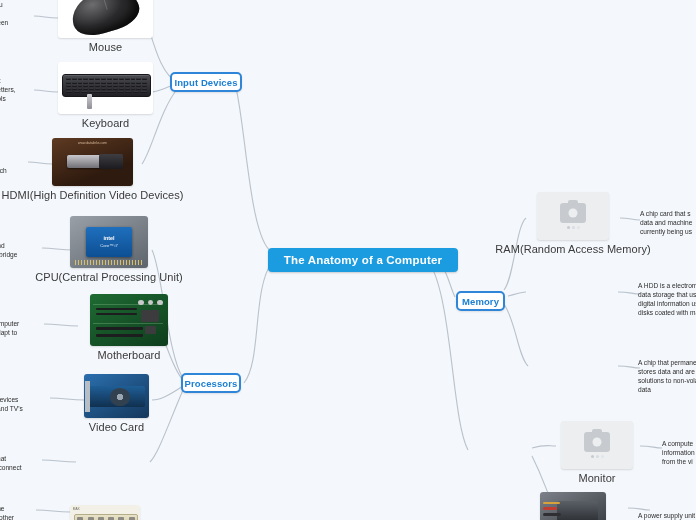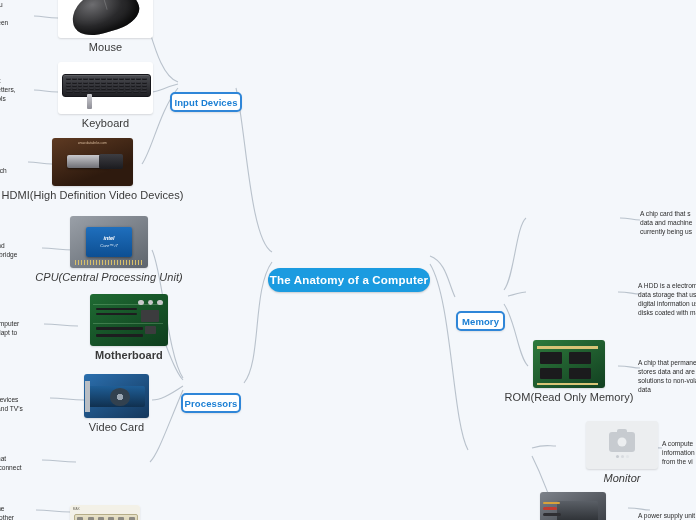--- a/index.html
+++ b/index.html
@@ -7,21 +7,21 @@
     width:696px;height:520px;overflow:hidden;position:relative;
     background:#f4f7fb;
     font-family:"Liberation Sans", sans-serif;
     -webkit-font-smoothing:antialiased;
   }
   #canvas{position:absolute;inset:0;width:696px;height:520px;}
   svg.links{position:absolute;left:0;top:0;width:696px;height:520px;pointer-events:none;}
   svg.links path{fill:none;stroke:#b9c2cc;stroke-width:1.1;}
 
   
-  .node{position:absolute;box-sizing:border-box;margin-top:20px;}
+  .node{position:absolute;box-sizing:border-box;}
 
   .root{
     background:#1b9be0;color:#fff;border-radius:4px;
     font-size:11.5px;font-weight:bold;letter-spacing:.2px;
     display:flex;align-items:center;justify-content:center;
     box-shadow:0 1px 2px rgba(0,0,0,.18);
     white-space:nowrap;
   }
   .branch{
     background:#fff;color:#1b7fd4;border:2px solid #2f86d8;border-radius:5px;
@@ -210,21 +210,21 @@
     <path d="M76,462 C62,462 56,460 42,460"></path>
     <path d="M70,512 C56,512 50,510 36,510"></path>
 
     <path d="M620,218 C630,218 632,220 640,220"></path>
     <path d="M618,292 C630,292 632,294 640,294"></path>
     <path d="M618,366 C630,366 632,368 640,368"></path>
     <path d="M640,446 C652,446 654,448 662,448"></path>
     <path d="M628,508 C640,508 642,510 650,510"></path>
   </svg>
 
-  <div class="node root" style="left:268px;top:248px;width:162px;height:24px;border-radius:12px;">The Anatomy of a Computer</div>
+  <div class="node root" style="left:268px;top:248px;width:190px;height:24px;">The Anatomy of a Computer</div>
 
   <div class="node branch" style="left:170px;top:72px;width:72px;height:20px;">Input Devices</div>
 
   <div class="node branch" style="left:181px;top:373px;width:60px;height:20px;">Processors</div>
 
   <div class="node branch" style="left:456px;top:291px;width:49px;height:20px;">Memory</div>
 
 
   <div class="card" style="left:58px;top:-14px;width:95px;">
     <div class="thumb" style="width:95px;height:52px;">
@@ -328,35 +328,35 @@
       <div class="art">
         <div class="hdmi-bg"></div>
         <div class="hdmi-url">www.datalinks.com</div>
         <div class="hdmi-plug"></div>
         <div class="hdmi-plug2"></div>
       </div>
     </div>
     <div class="caption">HDMI(High Definition Video Devices)</div>
   </div>
 
-  <div class="card" style="left:74px;top:216px;width:70px;font-style:italic;">
+  <div class="card" style="left:74px;top:216px;width:70px;">
     <div class="thumb" style="width:78px;height:52px;">
       <div class="art">
         <div class="cpu-bg"></div>
         <div class="cpu-chip">
           <div class="cpu-logo">intel</div>
           <div class="cpu-sub">Core™ i7</div>
         </div>
         <div class="cpu-pins"></div>
       </div>
     </div>
     <div class="caption">CPU(Central Processing Unit)</div>
   </div>
 
-  <div class="card" style="left:78px;top:294px;width:102px;font-weight:bold;">
+  <div class="card" style="left:78px;top:294px;width:102px;">
     <div class="thumb" style="width:78px;height:52px;">
       <div class="art">
         <div class="mb-bg"></div>
         <div class="mb-trace" style="left:4%;top:20%;width:90%;height:1px;"></div>
         <div class="mb-trace" style="left:4%;top:56%;width:90%;height:1px;"></div>
         <div class="mb-slot" style="left:8%;top:26%;width:52%;height:5%;"></div>
         <div class="mb-slot" style="left:8%;top:36%;width:52%;height:5%;"></div>
         <div class="mb-slot" style="left:8%;top:64%;width:60%;height:6%;"></div>
         <div class="mb-slot" style="left:8%;top:76%;width:60%;height:6%;"></div>
         <div class="mb-chip" style="left:66%;top:30%;width:22%;height:24%;"></div>
@@ -392,52 +392,55 @@
             <div class="conn-pin"></div>
             <div class="conn-pin"></div>
           <div class="conn-pin"></div>
             <div class="conn-pin"></div>
             <div class="conn-pin"></div>
         </div>
       </div>
     </div>
   </div>
 
-
-
-  <div class="card" style="left:533px;top:340px;width:72px;">
-    <div class="thumb" style="width:72px;height:48px;">
-      <div class="art">
-        <div class="rom-bg"></div>
-        <div class="rom-chip" style="left:10%;top:26%;width:30%;height:24%;"></div>
-        <div class="rom-chip" style="left:50%;top:26%;width:30%;height:24%;"></div>
-        <div class="rom-chip" style="left:10%;top:58%;width:30%;height:24%;"></div>
-        <div class="rom-chip" style="left:50%;top:58%;width:30%;height:24%;"></div>
-        <div class="rom-pin" style="left:6%;top:12%;width:84%;height:6%;"></div>
-        <div class="rom-pin" style="left:6%;bottom:6%;width:84%;height:5%;"></div>
-      </div>
-    </div>
-    <div class="caption">ROM(Read Only Memory)</div>
-  </div>
-
-  <div class="card" style="left:586px;top:421px;width:72px;font-style:italic;">
+  <div class="card" style="left:537px;top:192px;width:72px;">
     <div class="thumb plain" style="width:72px;height:48px;">
       <div style="display:flex;flex-direction:column;align-items:center;">
         <div class="ph-icon">
           <div class="bump"></div>
             <div class="body"></div>
             <div class="lens"></div>
         </div>
         <div class="ph-dots">
             <span></span>
             <span></span>
             <span></span>
           </div>
       </div>
     </div>
+    <div class="caption">RAM(Random Access Memory)</div>
+  </div>
+
+
+
+  <div class="card" style="left:561px;top:421px;width:72px;">
+    <div class="thumb plain" style="width:72px;height:48px;">
+      <div style="display:flex;flex-direction:column;align-items:center;">
+        <div class="ph-icon">
+          <div class="bump"></div>
+            <div class="body"></div>
+            <div class="lens"></div>
+        </div>
+        <div class="ph-dots">
+            <span></span>
+            <span></span>
+            <span></span>
+          </div>
+      </div>
+    </div>
     <div class="caption">Monitor</div>
   </div>
 
   <div class="card" style="left:540px;top:492px;width:66px;">
     <div class="thumb" style="width:66px;height:40px;">
       <div class="art">
         <div class="psu-bg"></div>
         <div class="psu-box"></div>
         <div class="psu-wire" style="left:4%;top:24%;width:26%;height:7%;background:#d8a23a;"></div>
         <div class="psu-wire" style="left:4%;top:38%;width:22%;height:7%;background:#c23c30;"></div>

